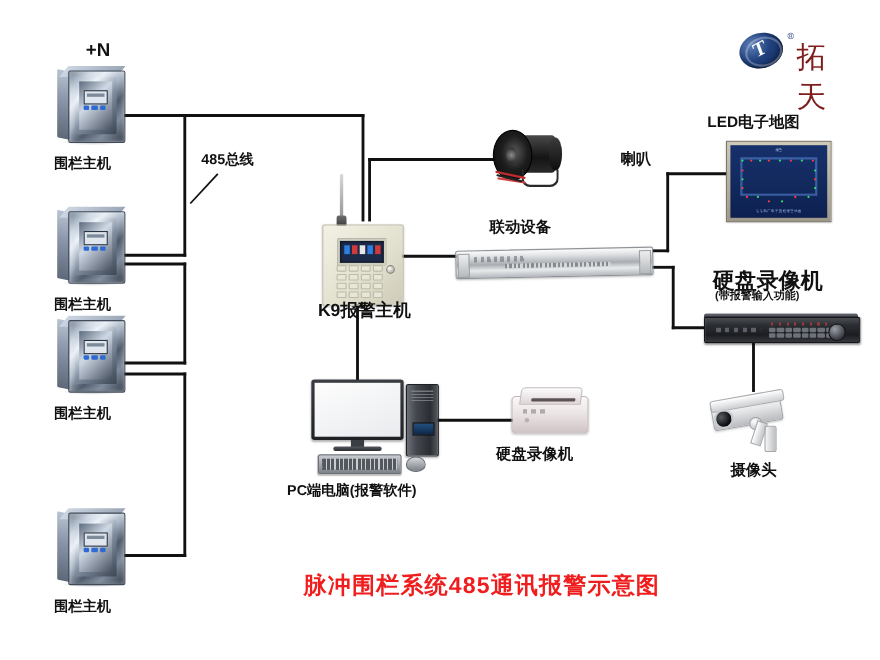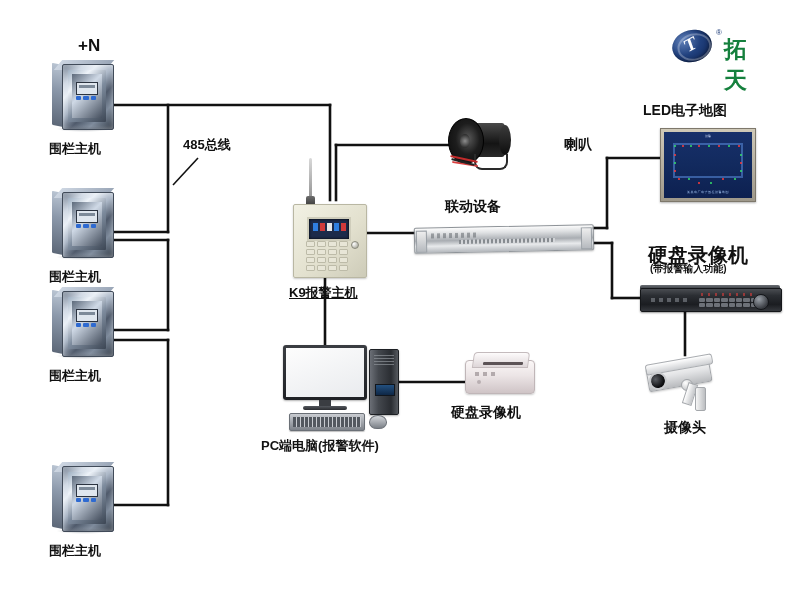--- a/index.html
+++ b/index.html
@@ -204,21 +204,21 @@
   
   .logo{position:absolute;}
   .logo .mark{position:absolute;left:0;top:0;width:40px;height:32px;border-radius:50%;
     background:radial-gradient(ellipse at 32% 28%,#5f7fb8 0%,#20407d 45%,#0d2150 100%);
     transform:rotate(-14deg);box-shadow:inset -2px -2px 4px rgba(0,0,0,.45);}
   .logo .mark:before{content:"";position:absolute;left:5px;top:4px;width:30px;height:23px;border-radius:50%;
     border:2px solid rgba(255,255,255,.28);}
   .logo .t1{position:absolute;left:13px;top:4px;color:#fff;font-size:18px;font-weight:bold;
     font-family:"Liberation Serif",serif;transform:rotate(-14deg) skewX(-8deg);}
   .logo .reg{position:absolute;left:44px;top:-2px;font-size:8px;color:#1b3a77;}
-  .logo .cn{position:absolute;left:52px;top:4px;font-size:23px;font-weight:bold;color:#15803d;
+  .logo .cn{position:absolute;left:52px;top:4px;font-size:27px;font-weight:normal;color:#7f1d1d;
     letter-spacing:1px;}
 
   .title{position:absolute;color:#ef1d1d;font-weight:bold;font-size:21px;letter-spacing:1px;white-space:nowrap;}
   .sub{font-size:10px;font-weight:bold;}
 </style>
 </head>
 <body>
 
 <div id="stage">
 
@@ -379,21 +379,21 @@
             <span></span>
             <span></span>
           <span></span>
             <span></span>
             <span></span>
             <span></span>
         </div>
         <div class="knob"></div>
       </div>
     </div>
-    <div class="lbl" style="left:-4px;top:84px;font-size:13px;text-decoration:underline;">K9报警主机</div>
+    <div class="lbl" style="left:-4px;top:72px;font-size:16px;">K9报警主机</div>
   </div>
 
   <div class="node" style="left:448px;top:116px;">
     <div class="spk">
       <div class="body"></div>
       <div class="cone"></div>
       <div class="brkt"></div>
       <div class="wire">
           <i></i>
           <i></i>
@@ -512,14 +512,15 @@
     <div class="prn">
       <div class="b"></div>
       <div class="t"></div>
       <div class="slot"></div>
       <div class="btn"></div>
       <div class="dot"></div>
     </div>
     <div class="lbl" style="left:-14px;top:52px;font-size:14px;">硬盘录像机</div>
   </div>
 
+  <div class="title" style="left:276px;top:518px;">脉冲围栏系统485通讯报警示意图</div>
 
 </div>
 
 </body></html>

